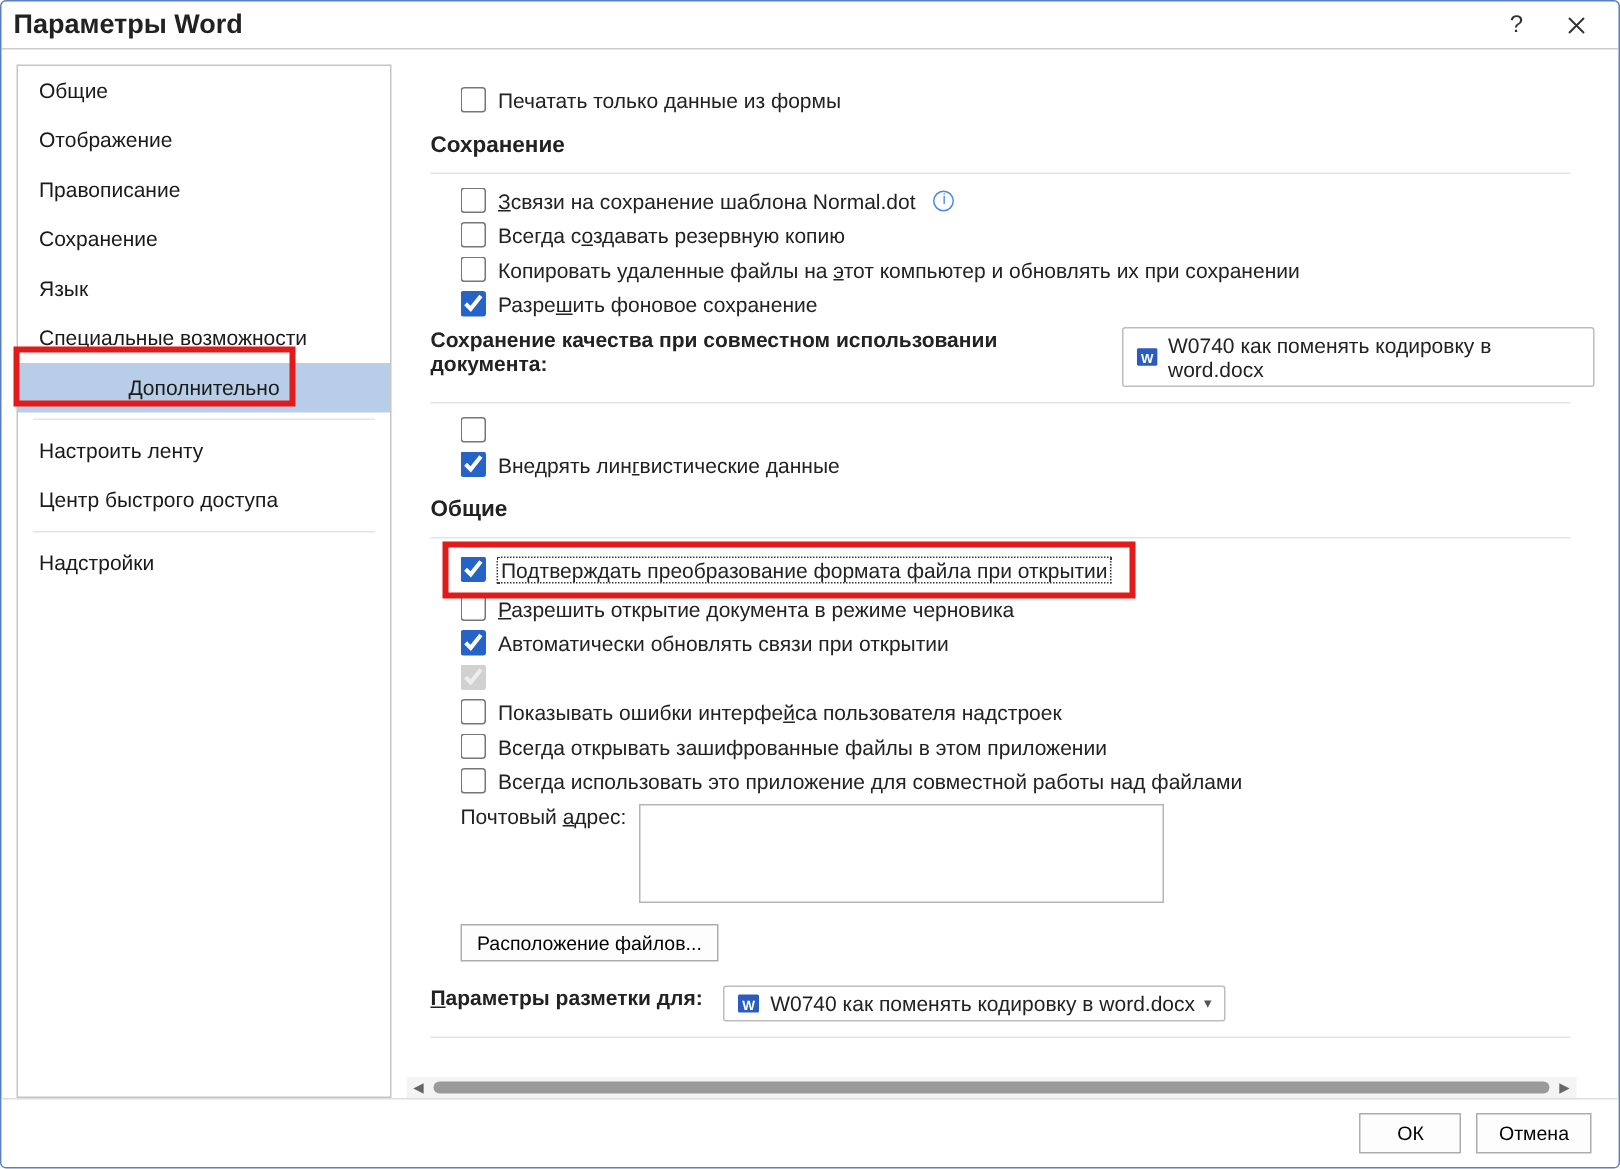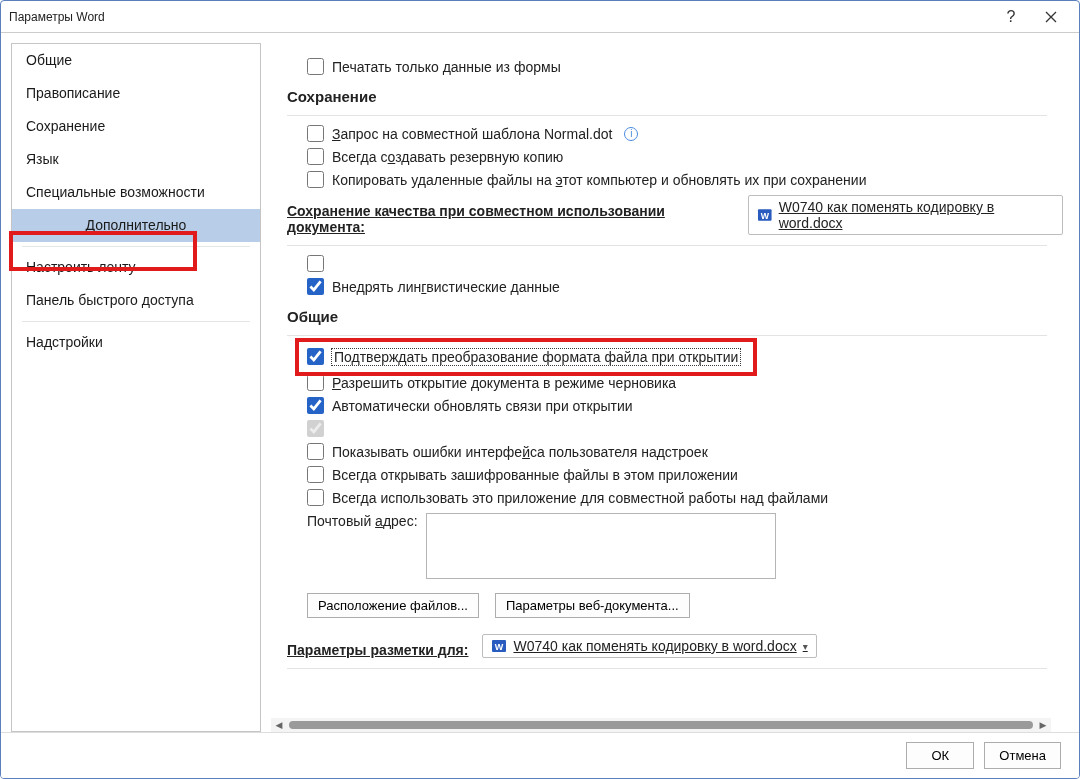--- a/index.html
+++ b/index.html
@@ -15,21 +15,21 @@
     border-radius: 4px;
     position: relative;
   }
   .titlebar {
     height: 32px;
     display: flex;
     align-items: center;
     padding: 0 8px;
     border-bottom: 1px solid #ccc;
   }
-  .titlebar .title { flex: 1; font-size: 12px; }
+  .titlebar .title { flex: 1; font-size: 18px; font-weight: bold; }
   .titlebar .help, .titlebar .close {
     width: 40px; height: 28px;
     display: flex; align-items: center; justify-content: center;
     font-size: 16px; color: #333; cursor: pointer;
   }
   .titlebar .close { font-size: 14px; }
   .content {
     display: flex;
     height: calc(100% - 32px - 46px);
   }
@@ -85,25 +85,24 @@
   }
   .opt-row.disabled { color: #a7a7a7; }
   .section-head {
     font-weight: 600;
     font-size: 15px;
     padding: 10px 0 6px 16px;
   }
   .section-rule { height:1px; background:#e3e3e3; margin:4px 16px 6px 16px; }
   .underline { text-decoration: underline; }
   .doc-select-row {
-    display: flex; align-items: flex-end;
+    display: flex; align-items: flex-start;
     gap: 14px;
     padding: 4px 0 6px 16px;
     font-size: 14px;
-    text-decoration: underline;
   }
   .doc-select-row .bold { font-weight: 600; }
   .doc-pill {
     border: 1px solid #bdbdbd;
     background: #fff;
     padding: 3px 8px;
     display: flex; align-items: center; gap: 6px;
     border-radius: 2px;
     min-width: 260px;
     cursor: pointer;
@@ -135,21 +134,21 @@
     padding: 4px 0 4px 36px;
     gap: 8px; font-size: 14px;
   }
   .mail-box {
     width: 350px; height: 66px;
     border: 1px solid #b5b5b5;
     background: #fff;
   }
   .btn-row {
     padding: 10px 0 6px 36px;
-    display: flex; gap: 16px;
+    display: flex; gap: 2px;
   }
   .btn {
     border: 1px solid #adadad;
     background: #fdfdfd;
     padding: 4px 10px;
     font-size: 13px;
     cursor: pointer;
   }
   .footer {
     height: 46px;
@@ -181,56 +180,61 @@
   <div class="close">
     <svg width="12" height="12" viewBox="0 0 12 12">
         <path d="M1 1 L11 11 M11 1 L1 11" stroke="#333" stroke-width="1.3"></path>
       </svg>
   </div>
 </div>
 
 <div class="content">
   <div class="sidebar">
     <div class="item">Общие</div>
+    <div class="item">Отображение</div>
     <div class="item">Правописание</div>
     <div class="item">Сохранение</div>
     <div class="item">Язык</div>
     <div class="item">Специальные возможности</div>
     <div class="item active">Дополнительно</div>
     <div class="sep"></div>
     <div class="item">Настроить ленту</div>
-    <div class="item">Панель быстрого доступа</div>
+    <div class="item">Центр быстрого доступа</div>
     <div class="sep"></div>
     <div class="item">Надстройки</div>
   </div>
   <div class="red-box-sidebar"></div>
 
   <div class="main">
     <div class="main-scroll">
 
       <div class="opt-row">
         <input type="checkbox" style="">
         <span>Печатать только данные из формы</span>
       </div>
 
       <div class="section-head">Сохранение</div>
       <div class="section-rule"></div>
 
       <div class="opt-row">
         <input type="checkbox" style="">
-        <span><span class="underline">З</span><span>апрос на совместной шаблона Normal.dot</span></span>
+        <span><span class="underline">З</span><span>связи на сохранение шаблона Normal.dot</span></span>
         <span class="info-icon">i</span>
       </div>
       <div class="opt-row">
         <input type="checkbox" style="">
         <span>Всегда с<span class="underline">о</span>здавать резервную копию</span>
       </div>
       <div class="opt-row">
         <input type="checkbox" style="">
         <span>Копировать удаленные файлы на <span class="underline">э</span>тот компьютер и обновлять их при сохранении</span>
+      </div>
+      <div class="opt-row">
+        <input type="checkbox" checked="" style="">
+        <span>Разре<span class="underline">ш</span>ить фоновое сохранение</span>
       </div>
 
       <div class="doc-select-row">
         <span class="bold">Сохранение качества при совместном использовании документа:</span>
         <div class="doc-pill">
           <svg viewBox="0 0 16 16">
               <rect x="1" y="2" width="14" height="12" fill="#2a5bbf" rx="1"></rect>
               <text x="8" y="12" font-size="9" text-anchor="middle" fill="#fff" font-weight="bold">W</text>
             </svg>
           <span>W0740 как поменять кодировку в word.docx</span>
@@ -277,21 +281,20 @@
         <div class="opt-row">
           <input type="checkbox" style="">
           <span>Всегда использовать это приложение для совместной работы над файлами</span>
         </div>
         <div class="mail-row">
           <span>Почтовый <span class="underline">а</span>дрес:</span>
           <div class="mail-box"></div>
         </div>
         <div class="btn-row">
           <button class="btn">Расположение файлов...</button>
-          <button class="btn">Параметры веб-<span class="underline">д</span>окумента...</button>
         </div>
       </div>
 
       <div class="doc-select-row" style="padding-top:10px;">
         <span class="bold"><span class="underline">П</span>араметры разметки для:</span>
         <div class="doc-pill" style="min-width:330px;">
           <svg viewBox="0 0 16 16">
               <rect x="1" y="2" width="14" height="12" fill="#2a5bbf" rx="1"></rect>
               <text x="8" y="12" font-size="9" text-anchor="middle" fill="#fff" font-weight="bold">W</text>
             </svg>

